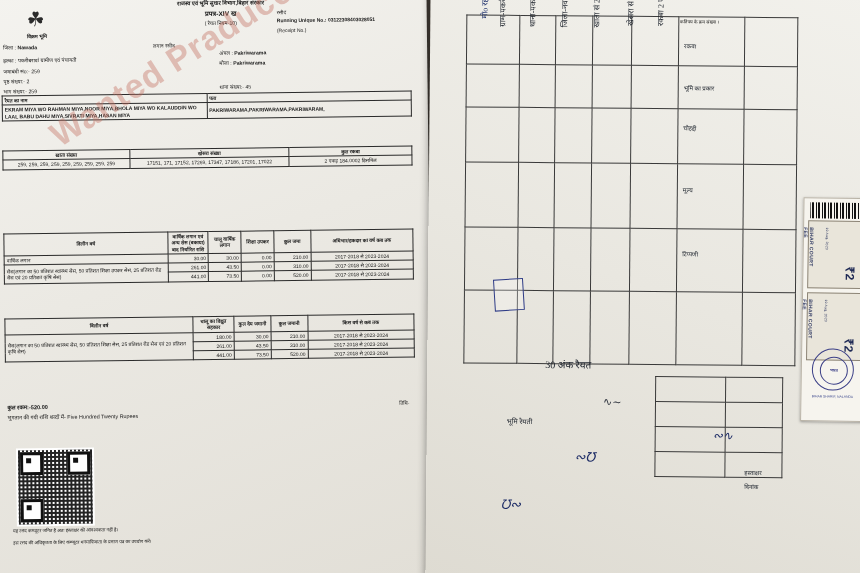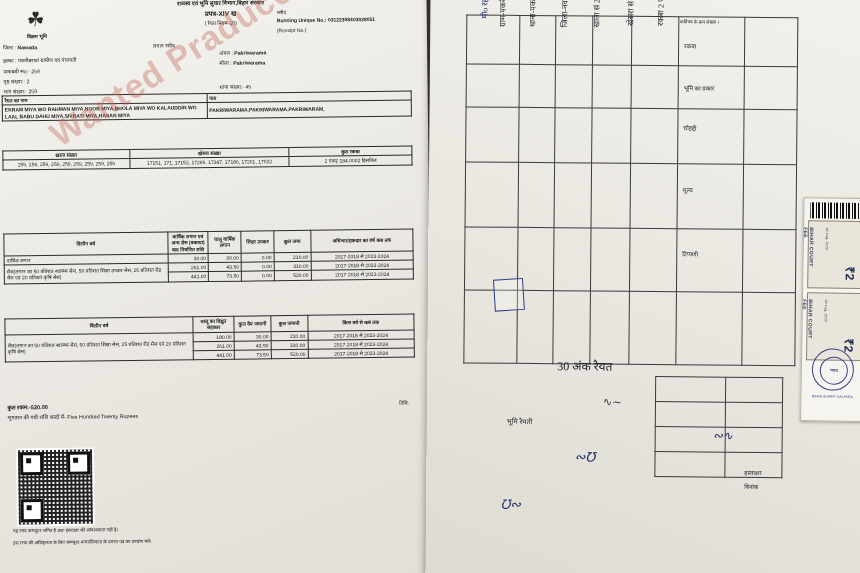--- a/index.html
+++ b/index.html
@@ -517,21 +517,21 @@
       <div class="hand v ink" style="left:78px; top:30px; font-size:8px;">थाना-पकरीबरावां</div>
       <div class="hand v ink" style="left:110px; top:30px; font-size:8px;">जिला-नवादा</div>
       <div class="hand v ink" style="left:142px; top:30px; font-size:8px;">खाता सं 259</div>
       <div class="hand v ink" style="left:176px; top:28px; font-size:8px;">खेसरा सं 17151</div>
       <div class="hand v ink" style="left:206px; top:28px; font-size:8px;">रकबा 2 एकड़</div>
       <div class="hand ink" style="left:236px; top:44px; font-size:6px;">रकबा</div>
       <div class="hand ink" style="left:236px; top:86px; font-size:6px;">भूमि का प्रकार</div>
       <div class="hand ink" style="left:236px; top:126px; font-size:6px;">चौहद्दी</div>
       <div class="hand ink" style="left:236px; top:188px; font-size:6px;">मूल्य</div>
       <div class="hand ink" style="left:236px; top:252px; font-size:6px;">टिप्पणी</div>
-      <div class="hand ink" style="left:112px; top:360px; font-size:12px;text-align:right;">30 अंक रैयत</div>
+      <div class="hand ink" style="left:100px; top:360px; font-size:10px;text-align:right;">30 अंक रैयत</div>
       <div class="hand ink" style="left:62px; top:420px; font-size:7px;">भूमि रैयती</div>
       <div class="hand ink" style="left:300px; top:470px; font-size:6px;">हस्ताक्षर</div>
       <div class="hand ink" style="left:300px; top:484px; font-size:6px;">दिनांक</div>
 
       <div class="sign" style="left:56px; top:498px; font-size:13px;">℧∾</div>
       <div class="sign" style="left:130px; top:452px; font-size:13px;">∾℧</div>
       <div class="sign" style="left:268px; top:430px; font-size:12px;">∾∿</div>
       <div class="scribble" style="left:158px; top:398px; font-size:11px;">∿∼</div>
 
       <div class="blue-seal" style="left:48px; top:282px; width:24px; height:26px;"></div>

